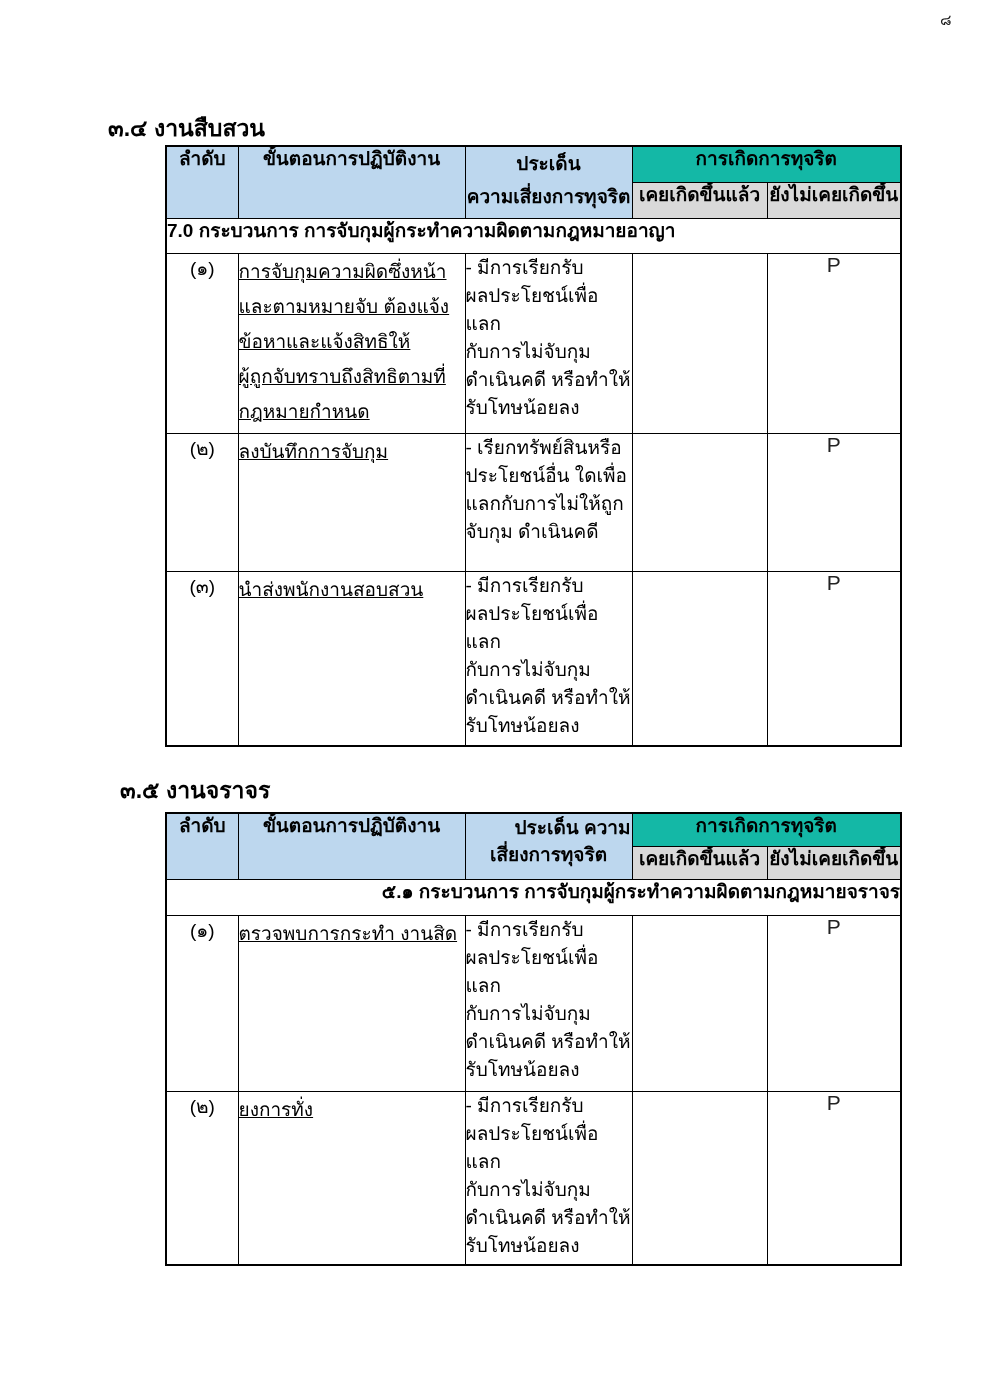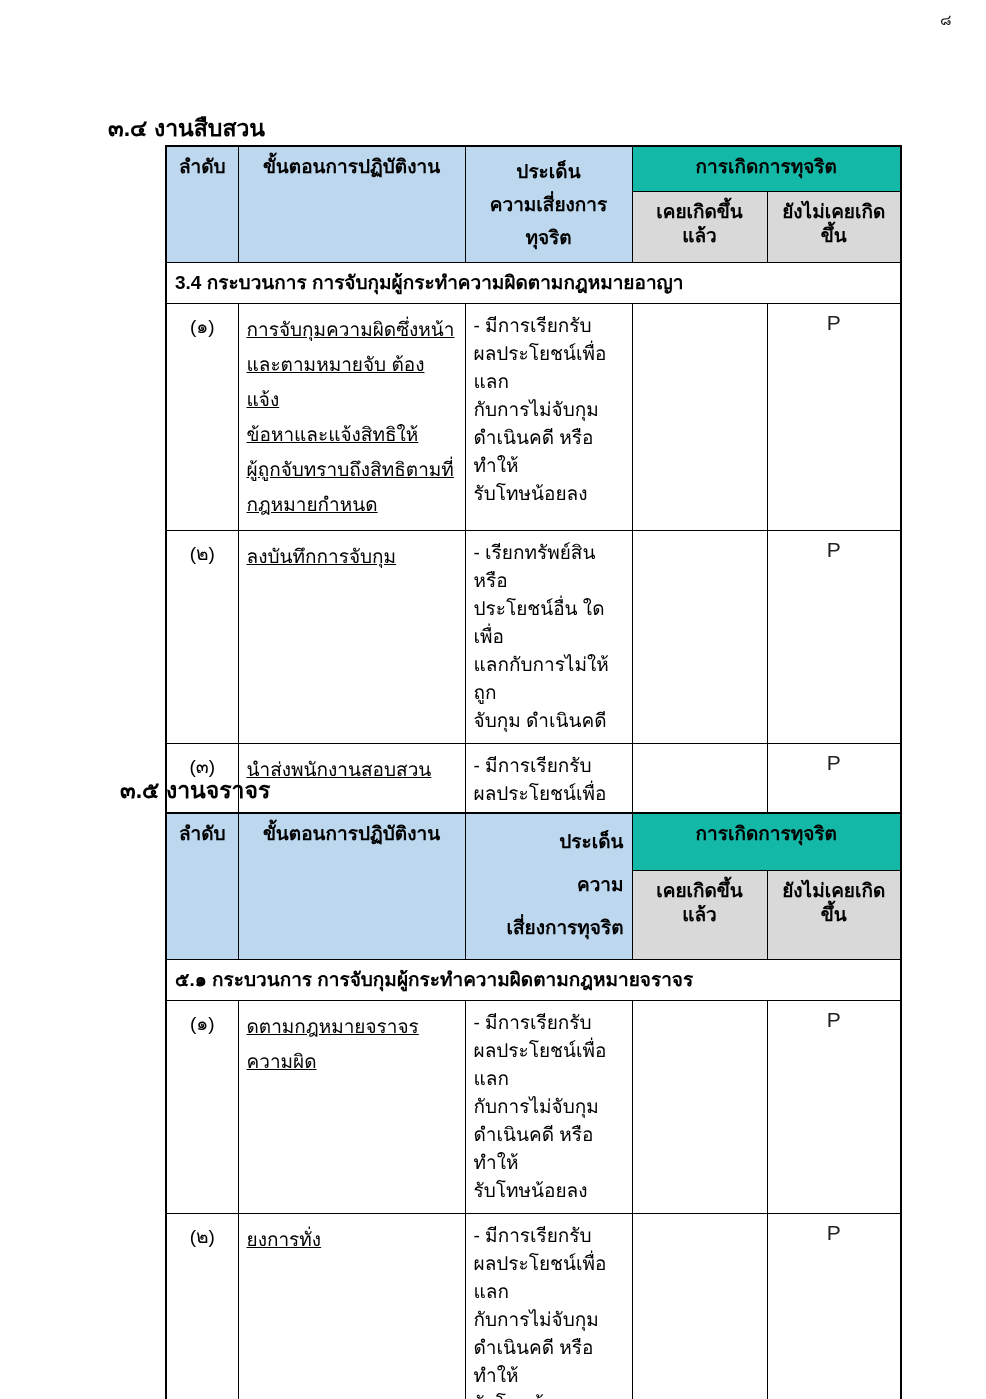--- a/index.html
+++ b/index.html
@@ -39,43 +39,42 @@
     border-collapse: collapse;
     table-layout: fixed;
     border: 2px solid #000;
     font-size: 19px;
   }
   .table-1 { top: 145px; }
   .table-2 { top: 812px; }
 
   table.risk-table td {
     border: 1px solid #000;
-    padding: 8px;
+    padding: 0;
     vertical-align: top;
     overflow: hidden;
   }
 
   
   td.hdr {
     font-weight: bold;
     text-align: center;
     vertical-align: middle;
     line-height: 24px;
   }
   td.blue  { background: #BDD7EE; }
   td.peach { background: #14b8a6; }
   td.gray  { background: #D9D9D9; }
 
   td.risk-hdr { line-height: 33px; }
   td.risk-hdr-indent {
-    text-align: right;
+    text-align: center;
     padding-left: 5px;
     text-indent: 48px;
-    line-height: 43px;
-    font-family: Liberation Mono, monospace;
+    line-height: 27px;
   }
 
   
   td.section-cell {
     font-weight: bold;
     vertical-align: middle;
     padding-left: 14px;
     line-height: 24px;
   }
 
@@ -100,21 +99,21 @@
     padding-top: 38px;
     font-size: 21px;
     line-height: 22px;
     color: #222222;
   }
 
   
   tr.h36 { height: 36px; }
   tr.h33 { height: 33px; }
   tr.sec-1 { height: 35px; }
-  tr.sec-2 { height: 36px; }
+  tr.sec-2 { height: 36px; text-align: right; }
   tr.t1r1 { height: 180px; }
   tr.t1r2 { height: 138px; }
   tr.t1r3 { height: 175px; }
   tr.t2r1 { height: 176px; }
   tr.t2r2 { height: 174px; }
 </style>
 </head>
 <body>
 
 <div class="page">
@@ -136,21 +135,21 @@
         <td class="hdr blue" rowspan="2">ลำดับ</td>
         <td class="hdr blue" rowspan="2">ขั้นตอนการปฏิบัติงาน</td>
         <td class="hdr blue risk-hdr" rowspan="2">ประเด็น<br>ความเสี่ยงการทุจริต</td>
         <td class="hdr peach" colspan="2">การเกิดการทุจริต</td>
       </tr>
       <tr class="h36">
         <td class="hdr gray">เคยเกิดขึ้นแล้ว</td>
         <td class="hdr gray">ยังไม่เคยเกิดขึ้น</td>
       </tr>
       <tr class="sec-1">
-        <td class="section-cell" colspan="5">3.4 กระบวนการ การจับกุมผู้กระทำความผิดตามกฎหมายอาญา</td>
+        <td class="section-cell" colspan="5">7.0 กระบวนการ การจับกุมผู้กระทำความผิดตามกฎหมายอาญา</td>
       </tr>
       <tr class="t1r1">
         <td class="no-cell">(๑)</td>
         <td class="step-cell">การจับกุมความผิดซึ่งหน้า<br>และตามหมายจับ ต้องแจ้ง<br>ข้อหาและแจ้งสิทธิให้<br>ผู้ถูกจับทราบถึงสิทธิตามที่<br>กฎหมายกำหนด</td>
         <td class="risk-cell">- มีการเรียกรับ<br>ผลประโยชน์เพื่อแลก<br>กับการไม่จับกุม<br>ดำเนินคดี หรือทำให้<br>รับโทษน้อยลง</td>
         <td class="occ-cell"></td>
         <td class="check-cell">P</td>
       </tr>
       <tr class="t1r2">
         <td class="no-cell">(๒)</td>
@@ -188,21 +187,21 @@
       </tr>
       <tr class="h33">
         <td class="hdr gray">เคยเกิดขึ้นแล้ว</td>
         <td class="hdr gray">ยังไม่เคยเกิดขึ้น</td>
       </tr>
       <tr class="sec-2">
         <td class="section-cell" colspan="5">๕.๑ กระบวนการ การจับกุมผู้กระทำความผิดตามกฎหมายจราจร</td>
       </tr>
       <tr class="t2r1">
         <td class="no-cell">(๑)</td>
-        <td class="step-cell">ดตามกฎหมายจราจร ความผิด</td>
+        <td class="step-cell">ตรวจพบการกระทำ งานสิด</td>
         <td class="risk-cell">- มีการเรียกรับ<br>ผลประโยชน์เพื่อแลก<br>กับการไม่จับกุม<br>ดำเนินคดี หรือทำให้<br>รับโทษน้อยลง</td>
         <td class="occ-cell"></td>
         <td class="check-cell">P</td>
       </tr>
       <tr class="t2r2">
         <td class="no-cell">(๒)</td>
         <td class="step-cell">ยงการทั่ง</td>
         <td class="risk-cell">- มีการเรียกรับ<br>ผลประโยชน์เพื่อแลก<br>กับการไม่จับกุม<br>ดำเนินคดี หรือทำให้<br>รับโทษน้อยลง</td>
         <td class="occ-cell"></td>
         <td class="check-cell">P</td>

